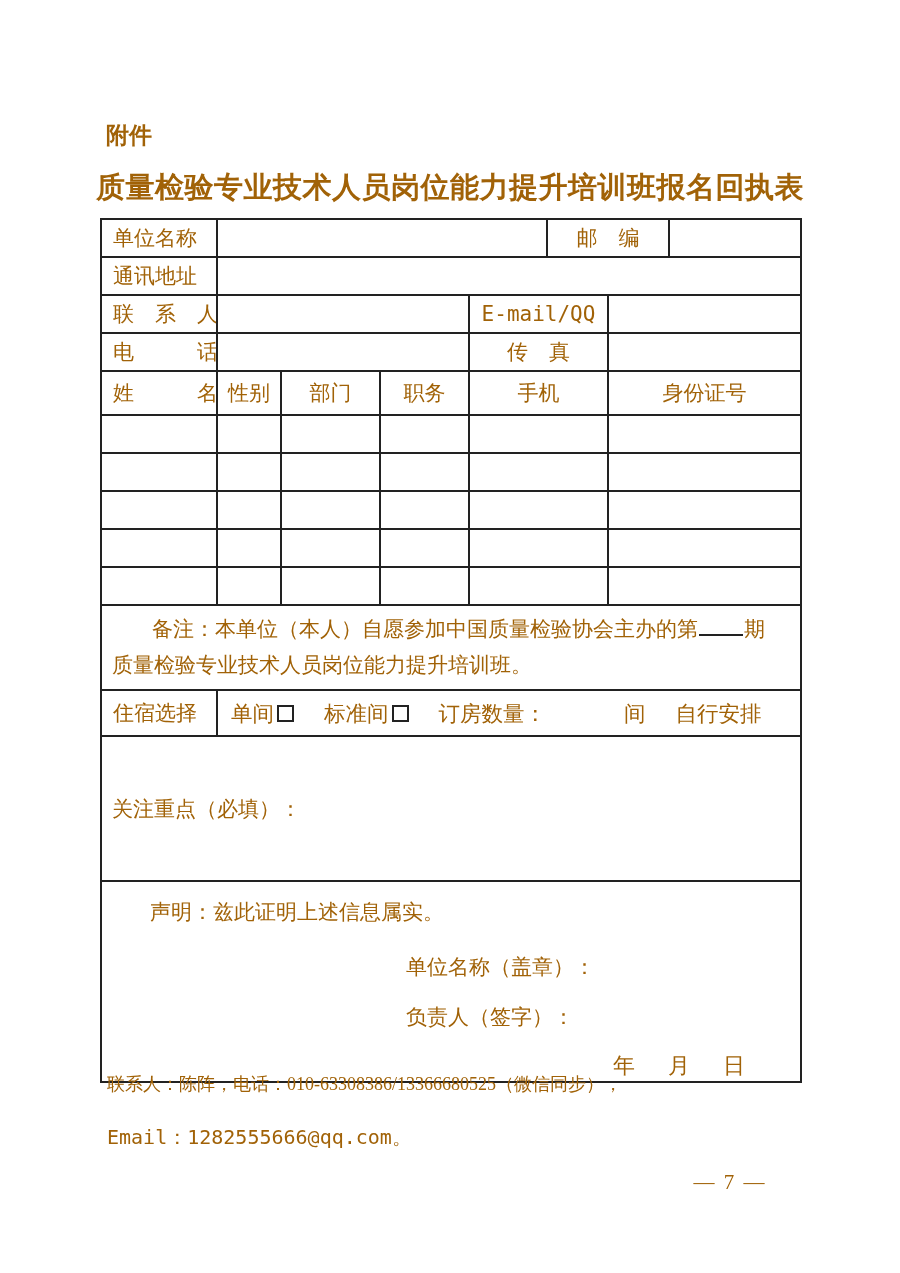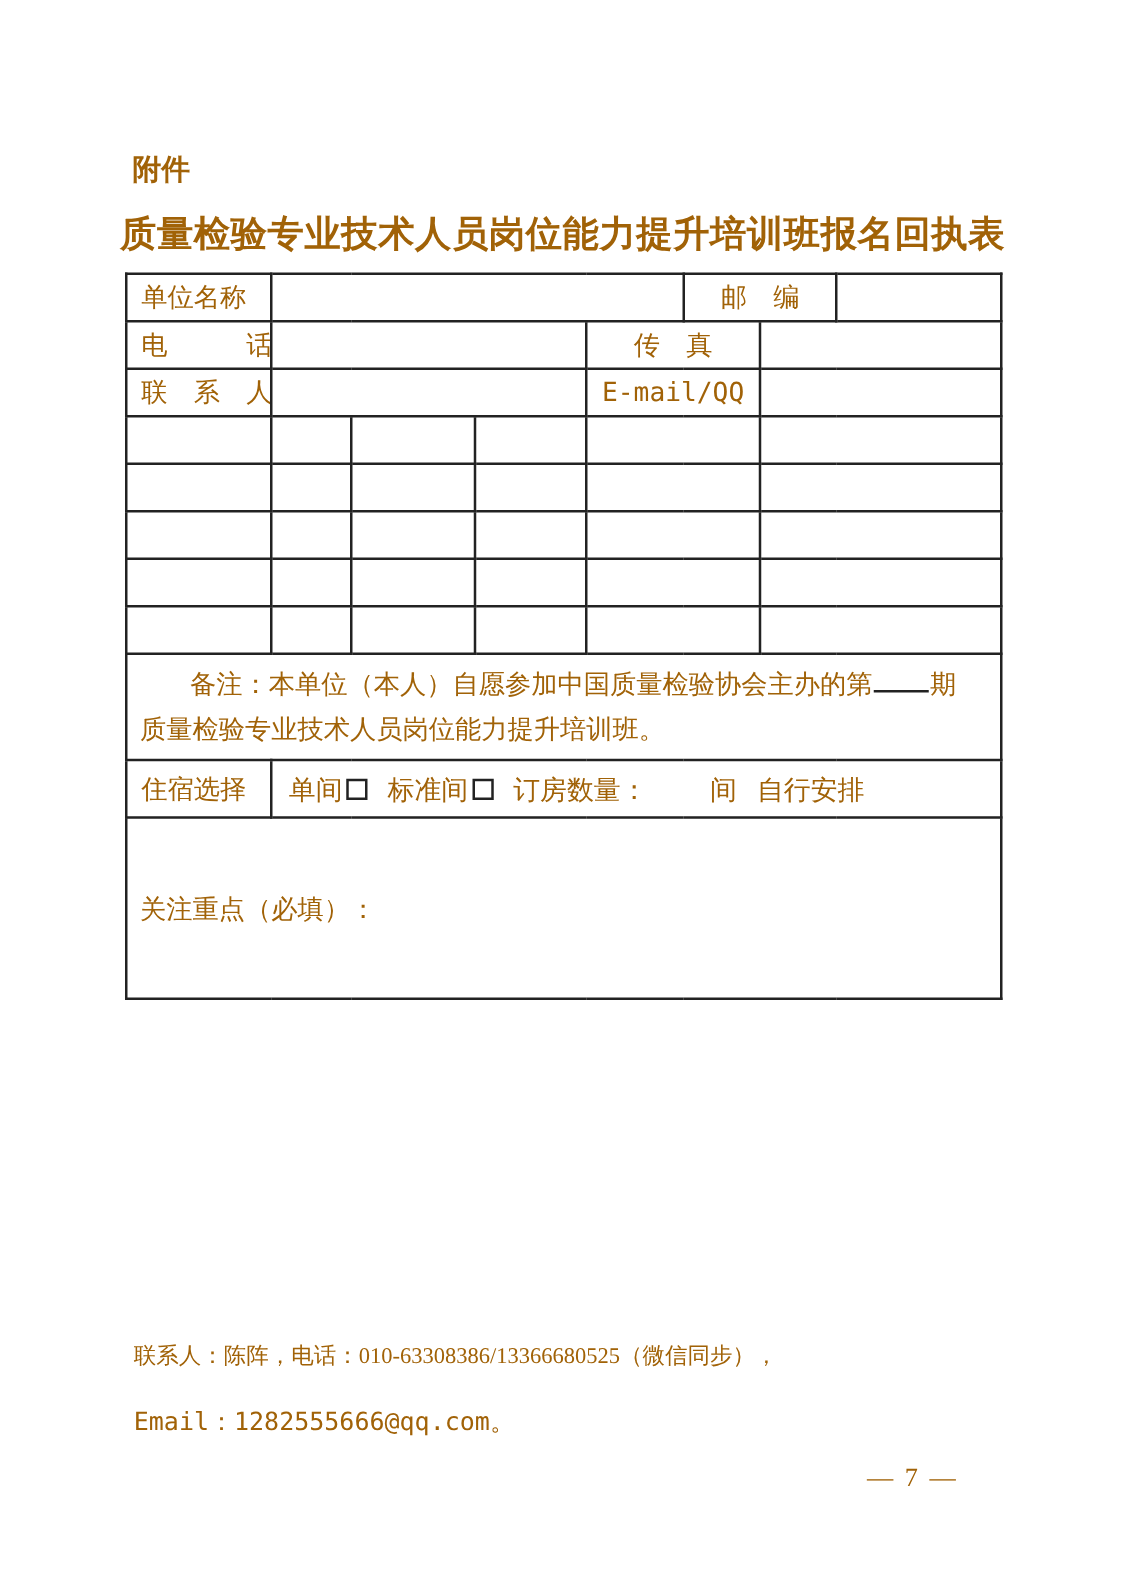--- a/index.html
+++ b/index.html
@@ -50,21 +50,21 @@
   tr.r-decl   { height: 188px; }
 
   td.remark-cell { padding: 5px 10px 6px 10px; line-height: 36px; font-size: 21.5px; vertical-align: top; }
   .remark-line1 { padding-left: 40px; }
   .blank-underline {
     display: inline-block; width: 44px; height: 20px;
     border-bottom: 2px solid #222222;
     margin: 0 1px;
   }
   td.accom-cell { padding-left: 13px; }
-  .accom-flex { display: flex; align-items: center; gap: 16px; font-size: 21.5px; }
+  .accom-flex { display: flex; align-items: center; gap: 30px; font-size: 21.5px; }
   .accom-item { white-space: pre; }
   .checkbox {
     display: inline-block; width: 17px; height: 17px;
     border: 2px solid #222222; background: #ffffff;
     margin-left: 3px; vertical-align: -1px;
   }
   td.focus-cell { vertical-align: top; padding: 9px 10px; font-size: 21.5px; }
   td.decl-cell  { vertical-align: top; padding: 16px 0 0 0; font-size: 21.5px; }
   .decl-statement { padding-left: 48px; }
   .decl-seal { margin-top: 27px; padding-left: 304px; }
@@ -101,32 +101,44 @@
     </colgroup>
 
     <tbody>
       <tr class="r-std">
         <td class="lbl">单位名称</td>
         <td class="fill" colspan="4"></td>
         <td class="ctr" colspan="2">邮　编</td>
         <td class="fill"></td>
       </tr>
       <tr class="r-std">
+        <td class="lbl">通讯地址</td>
+        <td class="fill" colspan="7"></td>
+      </tr>
+      <tr class="r-std">
+        <td class="lbl">联　系　人</td>
+        <td class="fill" colspan="3"></td>
+        <td class="ctr mono" colspan="2">E-mail/QQ</td>
+        <td class="fill" colspan="2"></td>
+      </tr>
+      <tr class="r-std">
         <td class="lbl">电　　　话</td>
         <td class="fill" colspan="3"></td>
         <td class="ctr" colspan="2">传　真</td>
         <td class="fill" colspan="2"></td>
       </tr>
-      <tr class="r-std">
-        <td class="lbl">联　系　人</td>
-        <td class="fill" colspan="3"></td>
-        <td class="ctr mono" colspan="2">E-mail/QQ</td>
-        <td class="fill" colspan="2"></td>
-      </tr>
-
+
+      <tr class="r-head">
+        <td class="lbl">姓　　　名</td>
+        <td class="ctr">性别</td>
+        <td class="ctr">部门</td>
+        <td class="ctr">职务</td>
+        <td class="ctr" colspan="2">手机</td>
+        <td class="ctr" colspan="2">身份证号</td>
+      </tr>
     </tbody>
 
     <tbody>
         <tr class="r-person">
           <td colspan="1"></td>
           <td colspan="1"></td>
           <td colspan="1"></td>
           <td colspan="1"></td>
           <td colspan="2"></td>
           <td colspan="2"></td>
@@ -186,20 +198,32 @@
           </div>
         </td>
       </tr>
 
       <tr class="r-focus">
         <td class="focus-cell" colspan="8">
           <span>关注重点（必填）：</span>
         </td>
       </tr>
 
+      <tr class="r-decl">
+        <td class="decl-cell" colspan="8">
+          <div class="decl-statement">声明：兹此证明上述信息属实。</div>
+          <div class="decl-seal">单位名称（盖章）：</div>
+          <div class="decl-sign">负责人（签字）：</div>
+          <div class="decl-date">
+            <span>年</span>
+            <span>月</span>
+            <span>日</span>
+          </div>
+        </td>
+      </tr>
     </tbody>
   </table>
 
   <div class="footer-line1">联系人：陈阵，电话：010-63308386/13366680525（微信同步），</div>
   <div class="footer-line2">Email：1282555666@qq.com。</div>
   <div class="page-number">— 7 —</div>
 
 </div>
 
 </body></html>

